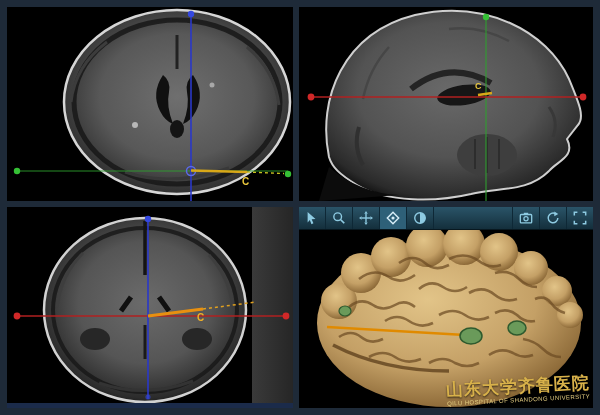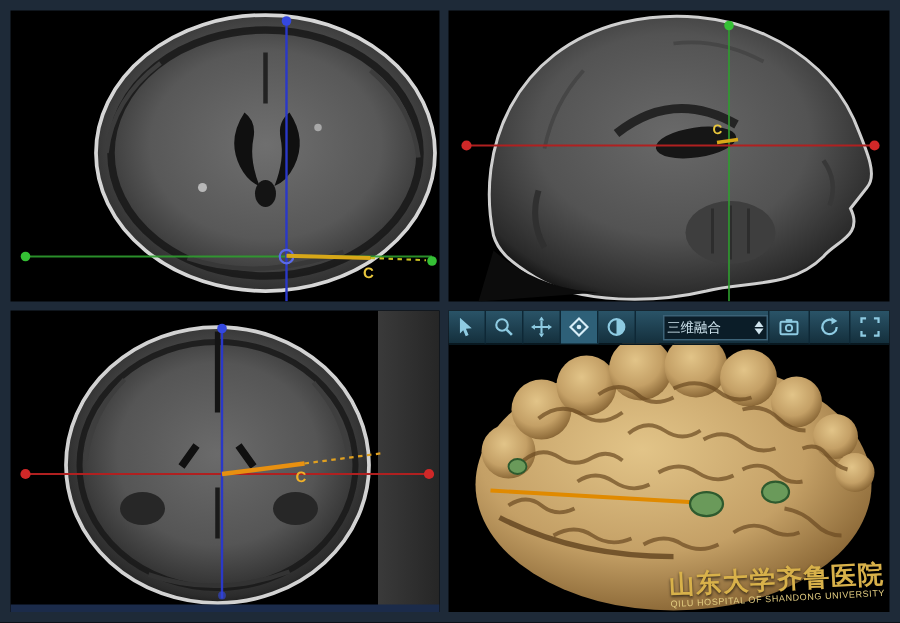--- a/index.html
+++ b/index.html
@@ -176,27 +176,20 @@
           <circle cx="8" cy="8" r="1.8" fill="#d8eef8"></circle>
         </svg>
       </div>
       <div class="tbtn">
         <svg width="14" height="14" viewBox="0 0 16 16">
           <circle cx="8" cy="8" r="6" fill="none" stroke="#8ecbe2" stroke-width="1.6"></circle>
           <path d="M8 2 A6 6 0 0 1 8 14 Z" fill="#8ecbe2"></path>
         </svg>
       </div>
 
-      <div class="dropdown">
-        <span class="val">三维融合</span>
-        <span class="spinner">
-            <i class="up"></i>
-            <i class="down"></i>
-          </span>
-      </div>
 
       <div class="tb-right">
         <div class="tbtn">
           <svg width="14" height="14" viewBox="0 0 16 16">
             <rect x="1.5" y="4" width="13" height="9.5" rx="1" fill="none" stroke="#8ecbe2" stroke-width="1.5"></rect>
             <rect x="5.5" y="2" width="5" height="2.5" fill="#8ecbe2"></rect>
             <circle cx="8" cy="8.8" r="2.4" fill="none" stroke="#8ecbe2" stroke-width="1.4"></circle>
           </svg>
         </div>
         <div class="tbtn">

